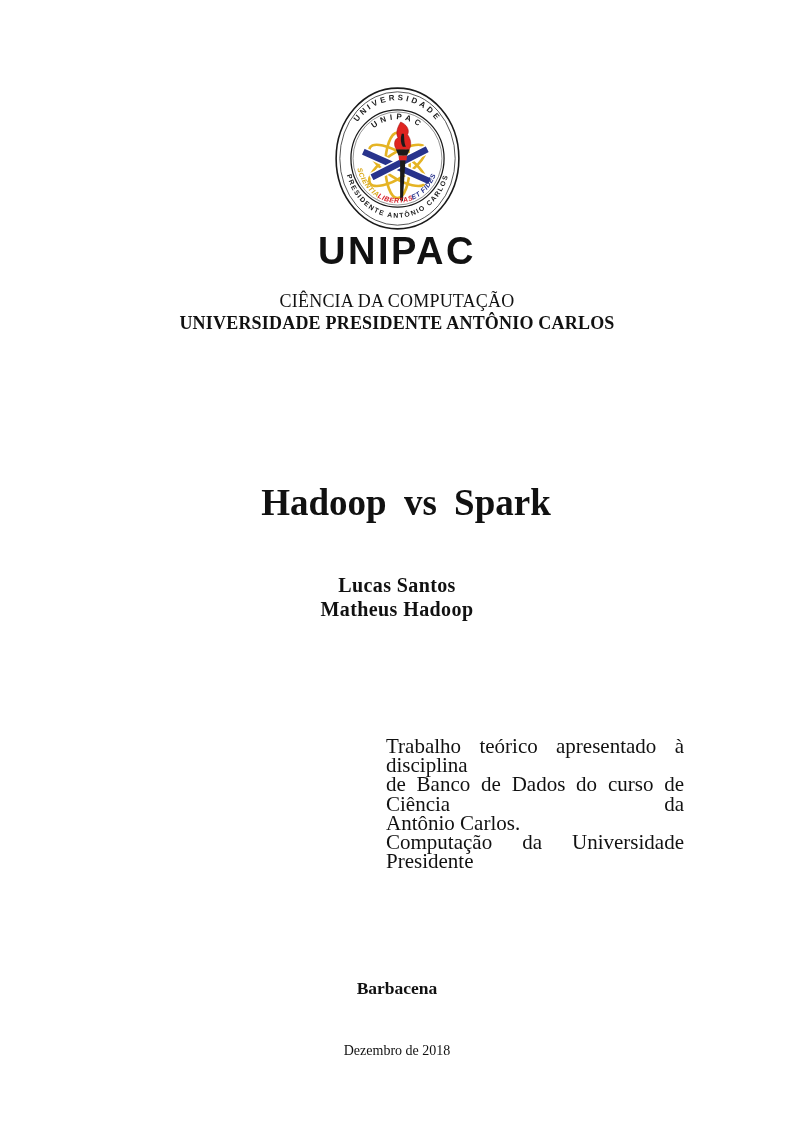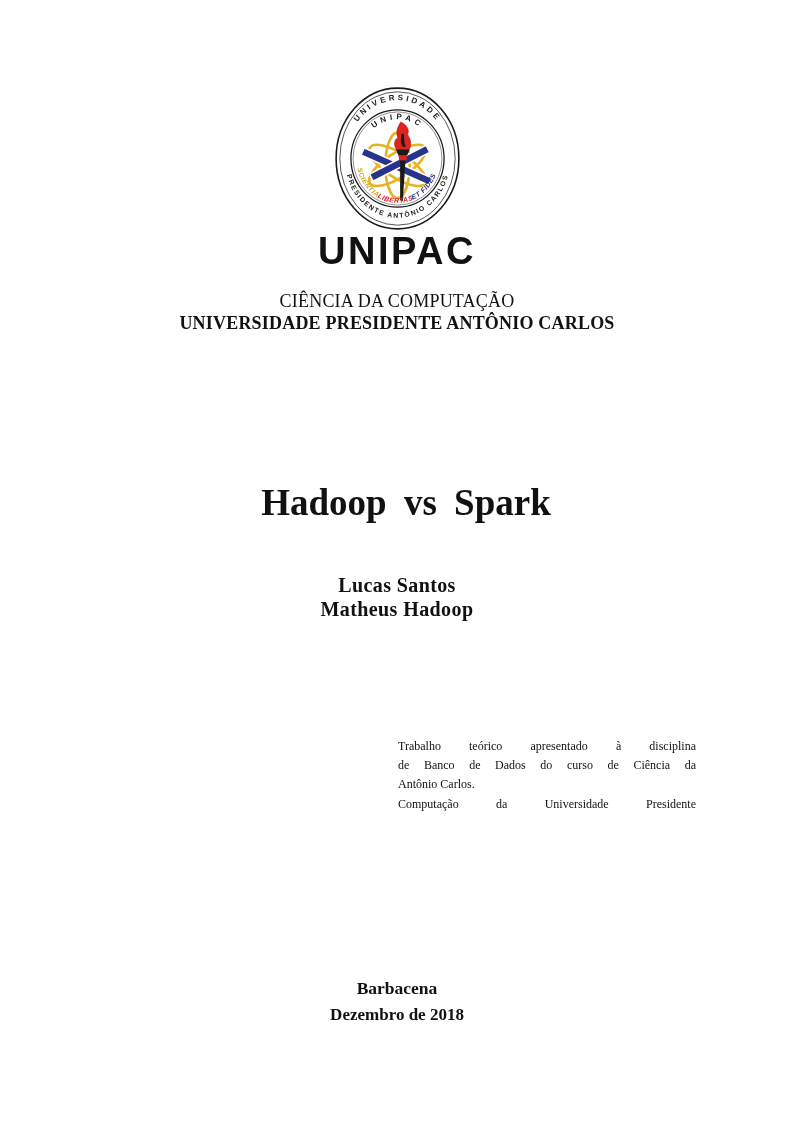--- a/index.html
+++ b/index.html
@@ -53,29 +53,28 @@
     font-weight: bold;
     font-size: 20px;
     line-height: 23.5px;
     letter-spacing: 0.4px;
   }
   .dedication {
     position: absolute;
     left: 386px;
     top: 737px;
     width: 298px;
-    font-size: 12px;
+    font-size: 21px;
     line-height: 19.2px;
     text-align: justify;
-    margin-left: 12px;
   }
   .dedication .jline { text-align: justify; text-align-last: justify; }
   .dedication .jline.last { text-align-last: left; }
   .city { top: 978px; font-weight: bold; font-size: 17.5px; line-height: 20px; }
-  .date { top: 1005px; font-weight: bold; font-size: 17px; line-height: 20px; }
+  .date { top: 1041px; font-weight: normal; font-size: 14px; line-height: 20px; }
   svg text { font-family: "Liberation Sans", "DejaVu Sans", sans-serif; }
 </style>
 </head>
 <body>
 
 <div class="page">
 
   <div class="centered logo-wrap">
     <svg width="127" height="145" viewBox="0 0 240 274" xmlns="http://www.w3.org/2000/svg">
       <defs>

